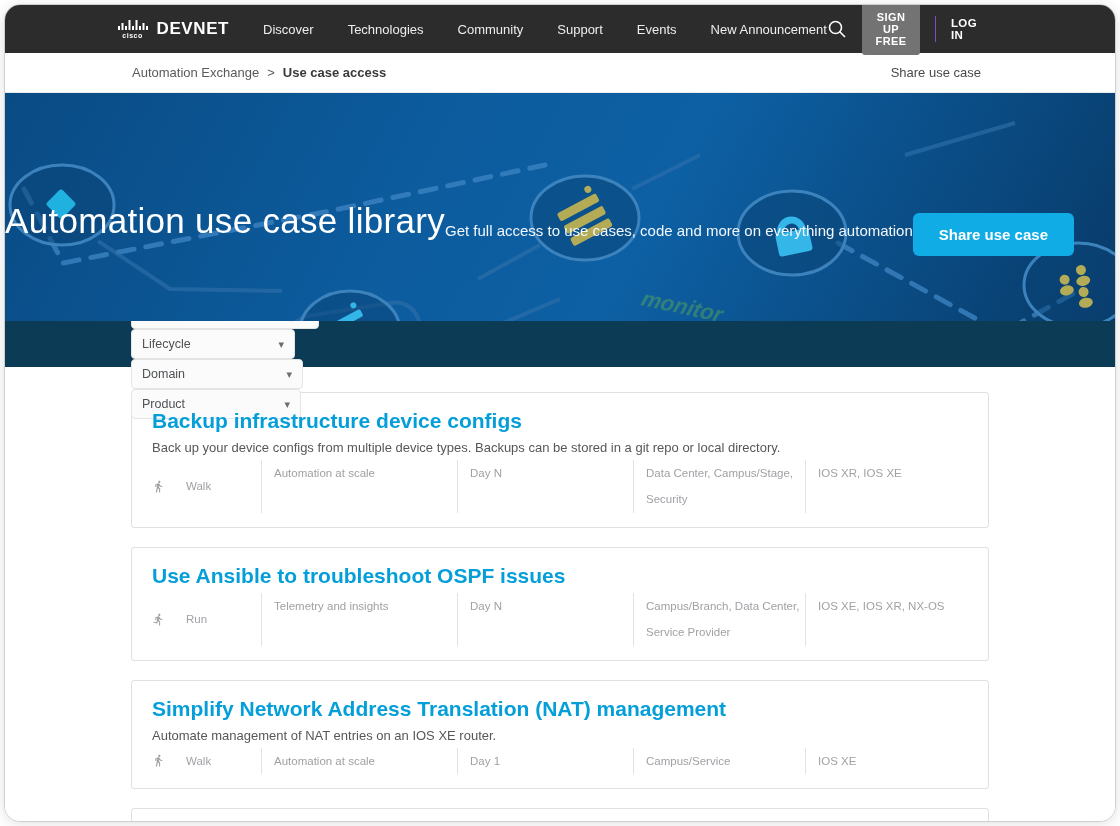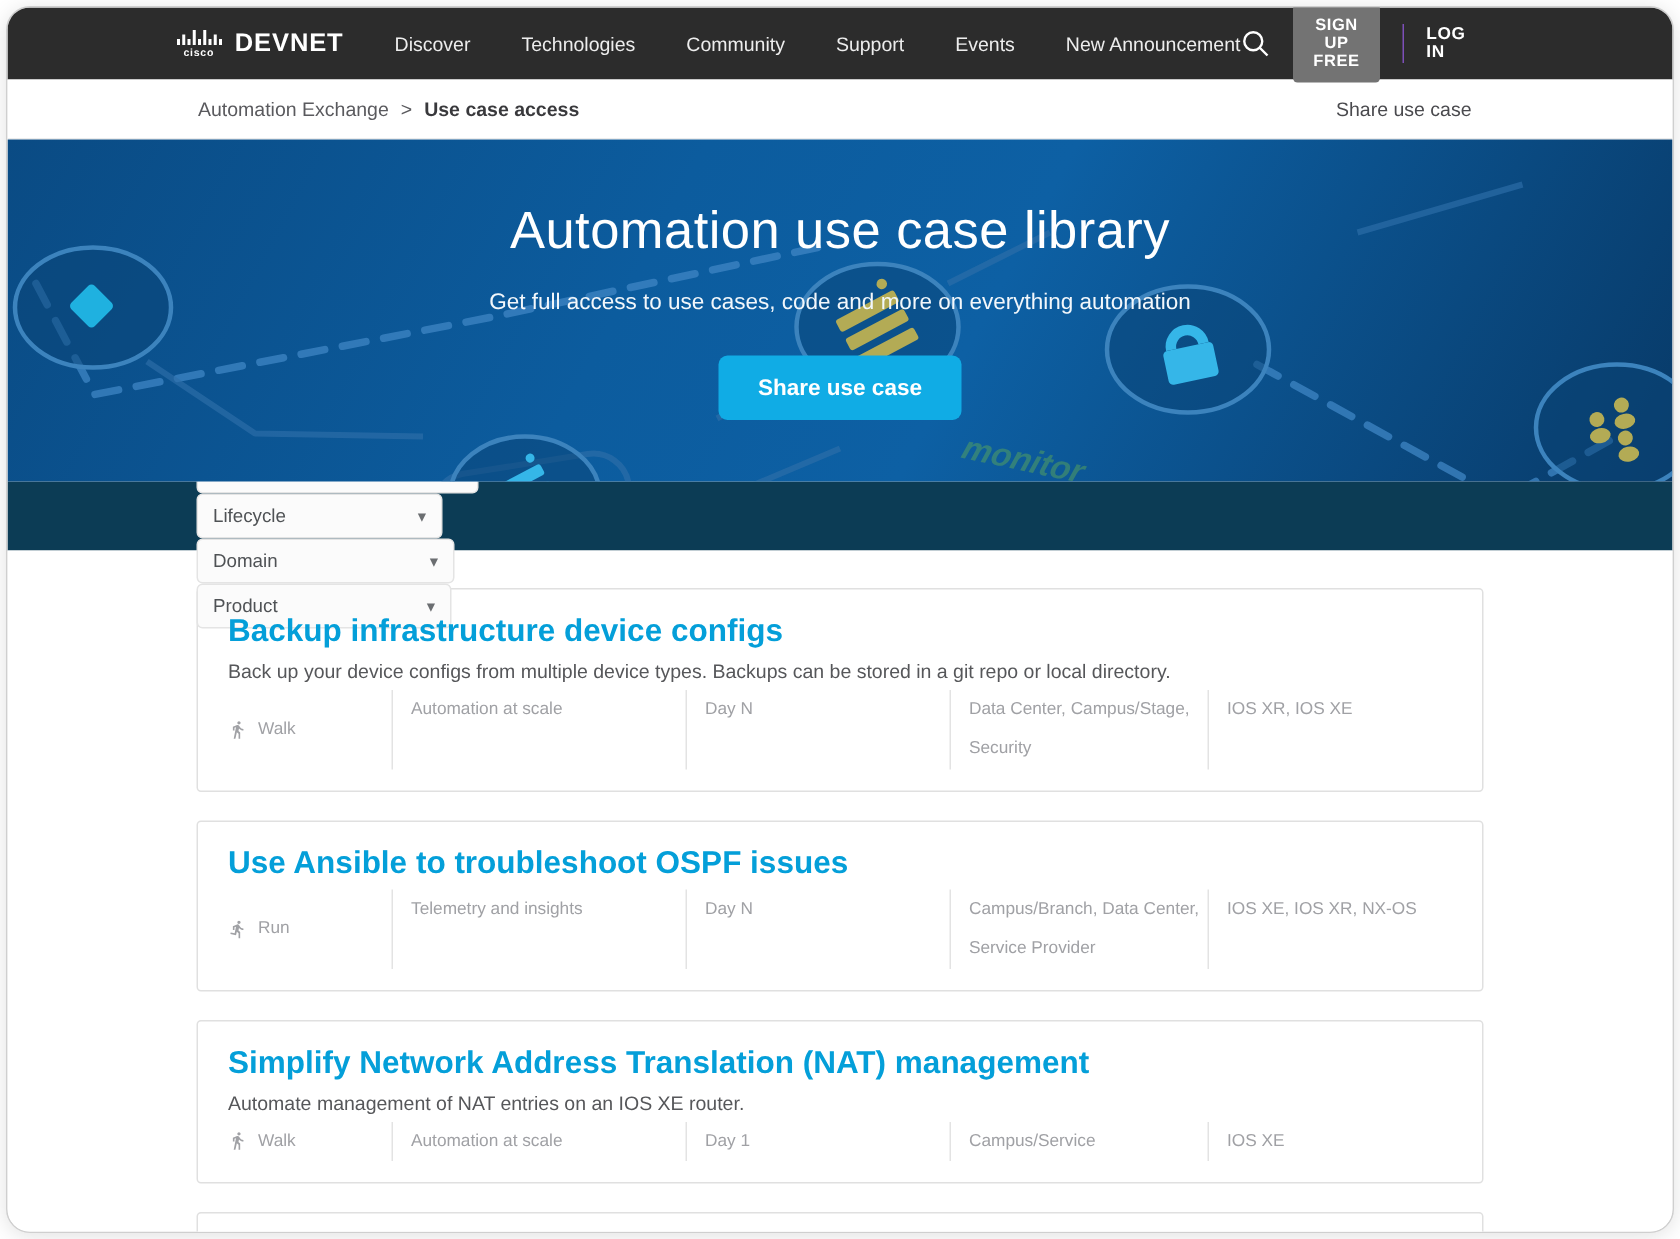--- a/index.html
+++ b/index.html
@@ -38,22 +38,22 @@
   .crumb-action { color:#4a4a4e; font-size:13px; cursor:pointer; }
 
   
   .hero { position:relative; height:228px; overflow:hidden;
           background:linear-gradient(118deg,#0a4b84 0%,#0c5c9e 38%,#0d60a4 58%,#083a68 100%); }
   .hero-art { position:absolute; inset:0; width:100%; height:100%; pointer-events:none; }
   .hero-art .dash { fill:none; stroke:#3f86c4; stroke-width:5; stroke-dasharray:16 12;
                     stroke-linecap:round; opacity:.75; }
   .hero-art .line { fill:none; stroke:#2e6fa9; stroke-width:4; stroke-linejoin:round; opacity:.65; }
   .hero-art .node { fill:#0a4476; fill-opacity:.5; stroke:#3c83bd; stroke-width:3; }
-  .hero-content { position:relative; z-index:2; height:100%; display:flex; flex-direction:column;
-                  align-items:center; text-align:center; padding-top:41px; }
+  .hero-content { position:relative; z-index:2; height:100%; display:flex; flex-direction:row;
+                  align-items:center; text-align:center; padding-top:27px; }
   .hero-title { color:#fff; font-size:35px; font-weight:300; letter-spacing:.3px; }
   .hero-sub { color:#f2f7fb; font-size:15px; margin-top:19px; }
   .hero-cta { margin-top:27px; background:#10ace5; color:#fff; border:none; border-radius:6px;
               font-size:15px; font-weight:bold; padding:13px 26px; cursor:pointer; font-family:inherit; }
 
   
   .filterbar { height:46px; background:#0c3c55; display:flex; align-items:center; }
   .filter-row { width:858px; margin:0 auto; display:flex; justify-content:space-between;flex-direction:column; }
   .filter { height:30px; background:#fbfbfb; border:1px solid #e4e4e4; border-radius:4px;
             display:flex; align-items:center; justify-content:space-between;
@@ -64,21 +64,21 @@
 
   
   .main { padding-top:25px; background:#fff; }
   .card { width:858px; margin:0 auto 19px auto; border:1px solid #e0e0e0; border-radius:3px;
           background:#fff; padding:16px 20px 14px 20px; }
   .card-title { color:#049fd9; font-size:21px; font-weight:bold; cursor:pointer; }
   .card-desc { color:#56575a; font-size:13px; margin-top:7px; }
   .meta { display:flex; margin-top:5px; color:#a0a1a5; font-size:11.5px; line-height:2.3; }
   .meta-col { padding-left:12px; border-left:1px solid #e3e3e3; }
   .meta-col.stage { width:109px; padding-left:0; border-left:none; display:flex;
-                    align-items:center; gap:7px; }
+                    align-items:center; gap:21px; }
   .meta-col.c2{width:196px;} .meta-col.c3{width:176px;} .meta-col.c4{width:172px;}
   .meta-col.c5{flex:1;}
   .stage-ico { flex:0 0 auto; }
 </style>
 </head>
 <body>
 
 <div class="window">
 
   <nav class="navbar">

